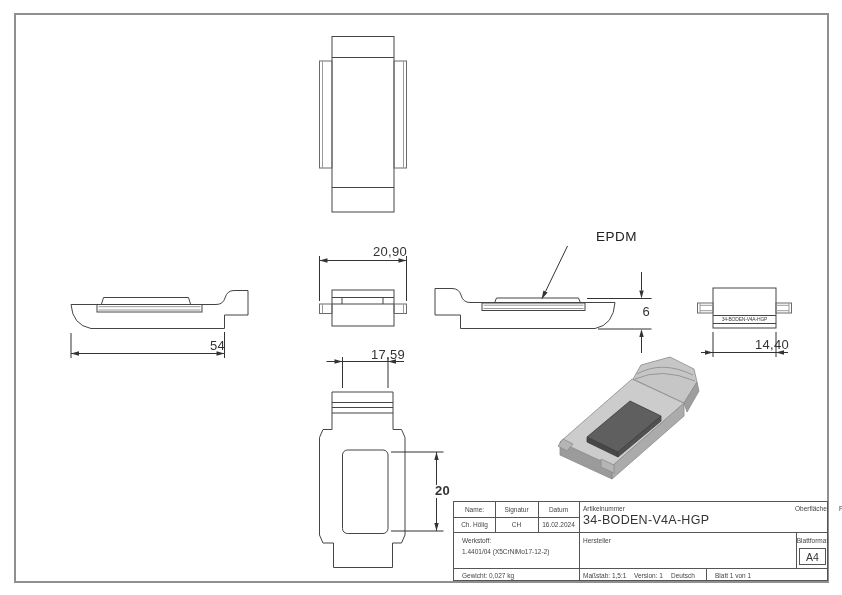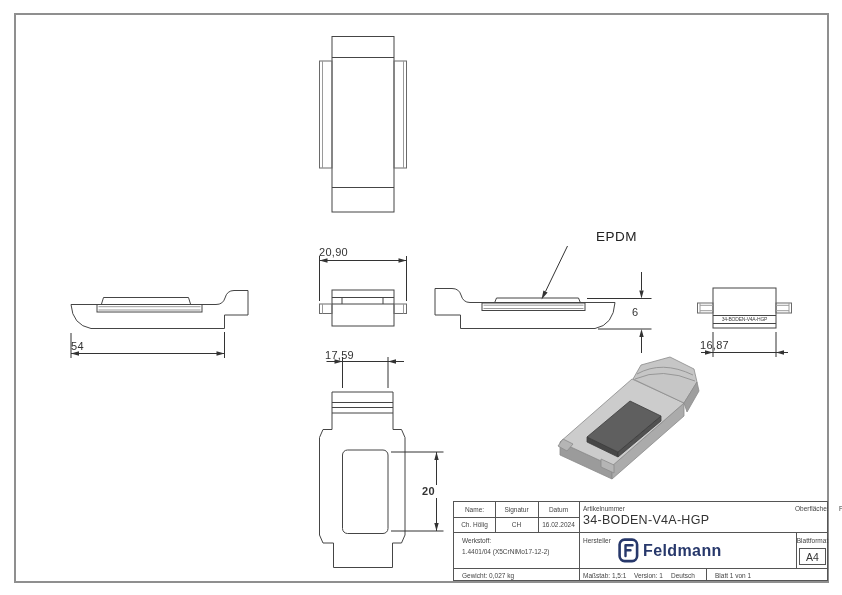--- a/index.html
+++ b/index.html
@@ -1,21 +1,21 @@
 <!DOCTYPE html>
 <html><head>
 <meta charset="utf-8">
 <style>
   html,body{margin:0;padding:0;background:#fff;}
   .canvas{position:relative;width:842px;height:595px;background:#ffffff;overflow:hidden;
           font-family:"Liberation Sans", sans-serif;}
   .frame{position:absolute;left:14px;top:13px;width:811px;height:566px;
          border:2px solid #8f8f8f;}
   svg.draw{position:absolute;left:0;top:0;}
-  .dim{position:absolute;text-align:left;font-size:11px;color:#333;line-height:12px;
+  .dim{position:absolute;text-align:right;font-size:13px;color:#333;line-height:12px;
        letter-spacing:0.3px;}
   .dim.masked{background:#fff;}
   .callout{position:absolute;font-size:13.5px;color:#222;letter-spacing:0.5px;}
   .engrave{position:absolute;left:713px;top:316px;width:63px;text-align:center;
            font-size:5px;color:#444;line-height:7px;letter-spacing:-0.2px;white-space:nowrap;}
   
   .tblock{position:absolute;left:453px;top:501px;width:375px;height:80px;
           border:1px solid #555;box-sizing:border-box;color:#444;}
   .tb-line{position:absolute;background:#555;}
   .tb-cell{position:absolute;font-size:6.5px;color:#444;}
@@ -175,21 +175,21 @@
       <polygon points="618,452 661,416 661,421 618,457" fill="#515151" stroke="#3c3c3c"></polygon>
       <polygon points="587,437 618,452 661,416 630,401" fill="#5f5f5f" stroke="#3c3c3c"></polygon>
     </g>
   </svg>
 
   <span class="dim" style="left:319px;top:246px;width:88px;">20,90</span>
   <span class="dim" style="left:71px;top:340px;width:154px;">54</span>
   <span class="dim masked" style="left:632px;top:306px;width:18px;height:13px;">6</span>
   <span class="dim" style="left:325px;top:349px;width:80px;">17,59</span>
   <span class="dim masked" style="left:422px;top:485px;width:28px;height:13px;font-weight:bold;">20</span>
-  <span class="dim" style="left:700px;top:339px;width:89px;">16,87</span>
+  <span class="dim" style="left:700px;top:339px;width:89px;">14,40</span>
   <span class="callout" style="left:564px;top:229px;margin-left:32px;">EPDM</span>
   <span class="engrave">34-BODEN-V4A-HGP</span>
 
   <div class="tblock">
 
     <div class="tb-line" style="left:41px;top:0;width:1px;height:30px;"></div>
     <div class="tb-line" style="left:84px;top:0;width:1px;height:30px;"></div>
     <div class="tb-line" style="left:125px;top:0;width:1px;height:78px;"></div>
     <div class="tb-line" style="left:342px;top:30px;width:1px;height:36px;"></div>
     <div class="tb-line" style="left:252px;top:66px;width:1px;height:12px;"></div>
@@ -207,27 +207,20 @@
 
     <div class="tb-cell" style="left:129px;top:3px;">Artikelnummer</div>
     <div class="tb-cell" style="left:341px;top:3px;">Oberfläche:</div>
     <div class="tb-cell" style="left:385px;top:3px;">Poliert</div>
     <div class="tb-cell tb-big" style="left:129px;top:11px;">34-BODEN-V4A-HGP</div>
 
     <div class="tb-cell" style="left:8px;top:35px;">Werkstoff:</div>
     <div class="tb-cell" style="left:8px;top:46px;">1.4401/04 (X5CrNiMo17-12-2)</div>
 
     <div class="tb-cell" style="left:129px;top:35px;">Hersteller</div>
-    <div class="logo" style="top:36px;">
-      <svg width="21" height="25" viewBox="0 0 21 25">
-        <rect x="1.6" y="1.6" width="17.5" height="21.5" rx="5" fill="none" stroke="#27386b" stroke-width="2.6"></rect>
-        <path d="M7.5,18 L7.5,7.2 L14.5,7.2 M7.5,12.2 L12.5,12.2" fill="none" stroke="#27386b" stroke-width="2.4" stroke-linecap="round" stroke-linejoin="round"></path>
-      </svg>
-      <span class="logo-text">Feldmann</span>
-    </div>
 
     <div class="tb-cell tb-center" style="left:342px;top:31px;width:33px;height:14px;">Blattformat</div>
     <div style="position:absolute;left:342px;top:30px;width:55px;height:36px;">
       <div class="a4box">A4</div>
     </div>
 
     <div class="tb-cell" style="left:8px;top:70px;">Gewicht: 0,027 kg</div>
     <div class="tb-cell" style="left:129px;top:70px;">Maßstab: 1,5:1</div>
     <div class="tb-cell" style="left:180px;top:70px;">Version: 1</div>
     <div class="tb-cell" style="left:217px;top:70px;">Deutsch</div>

